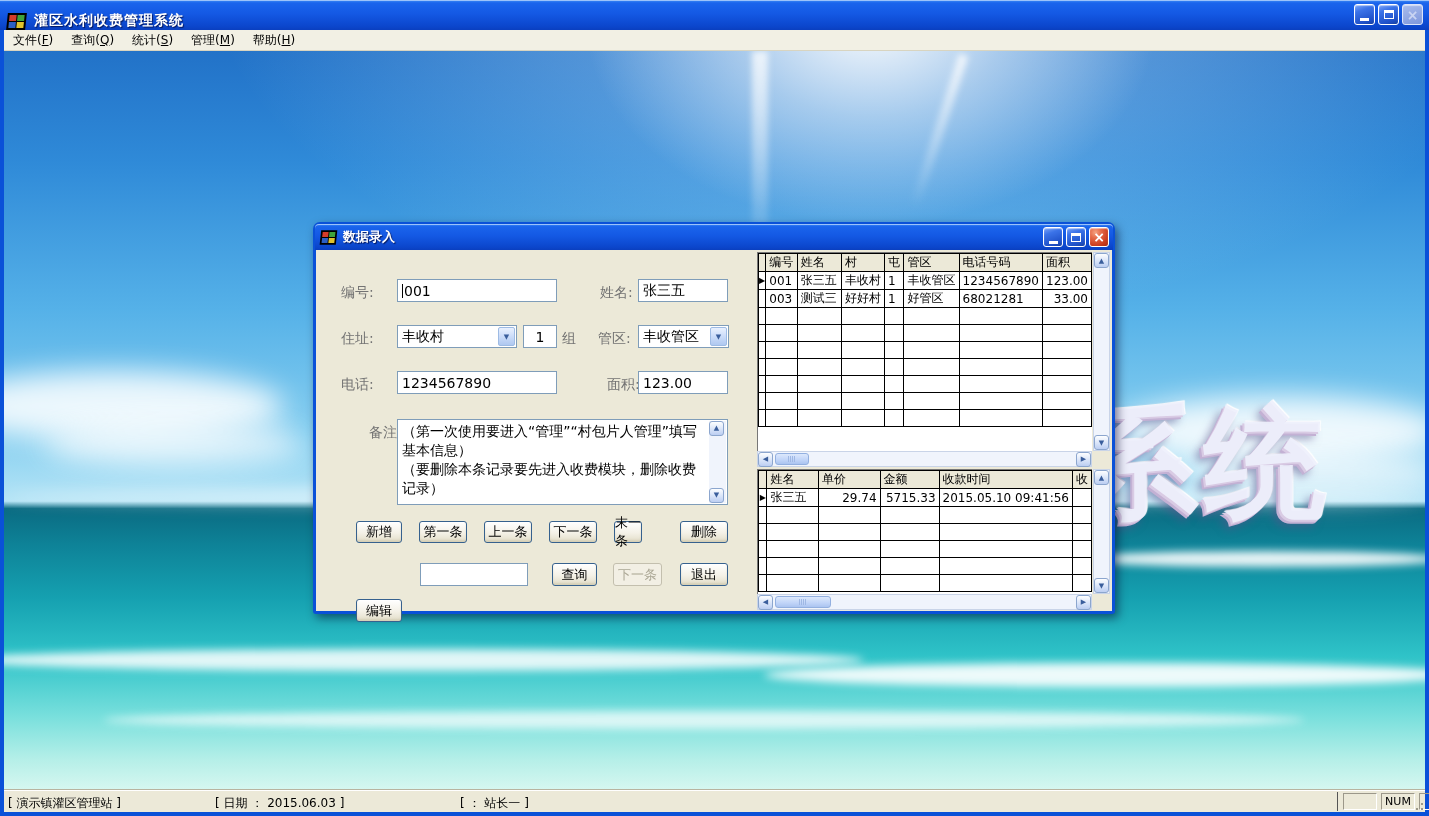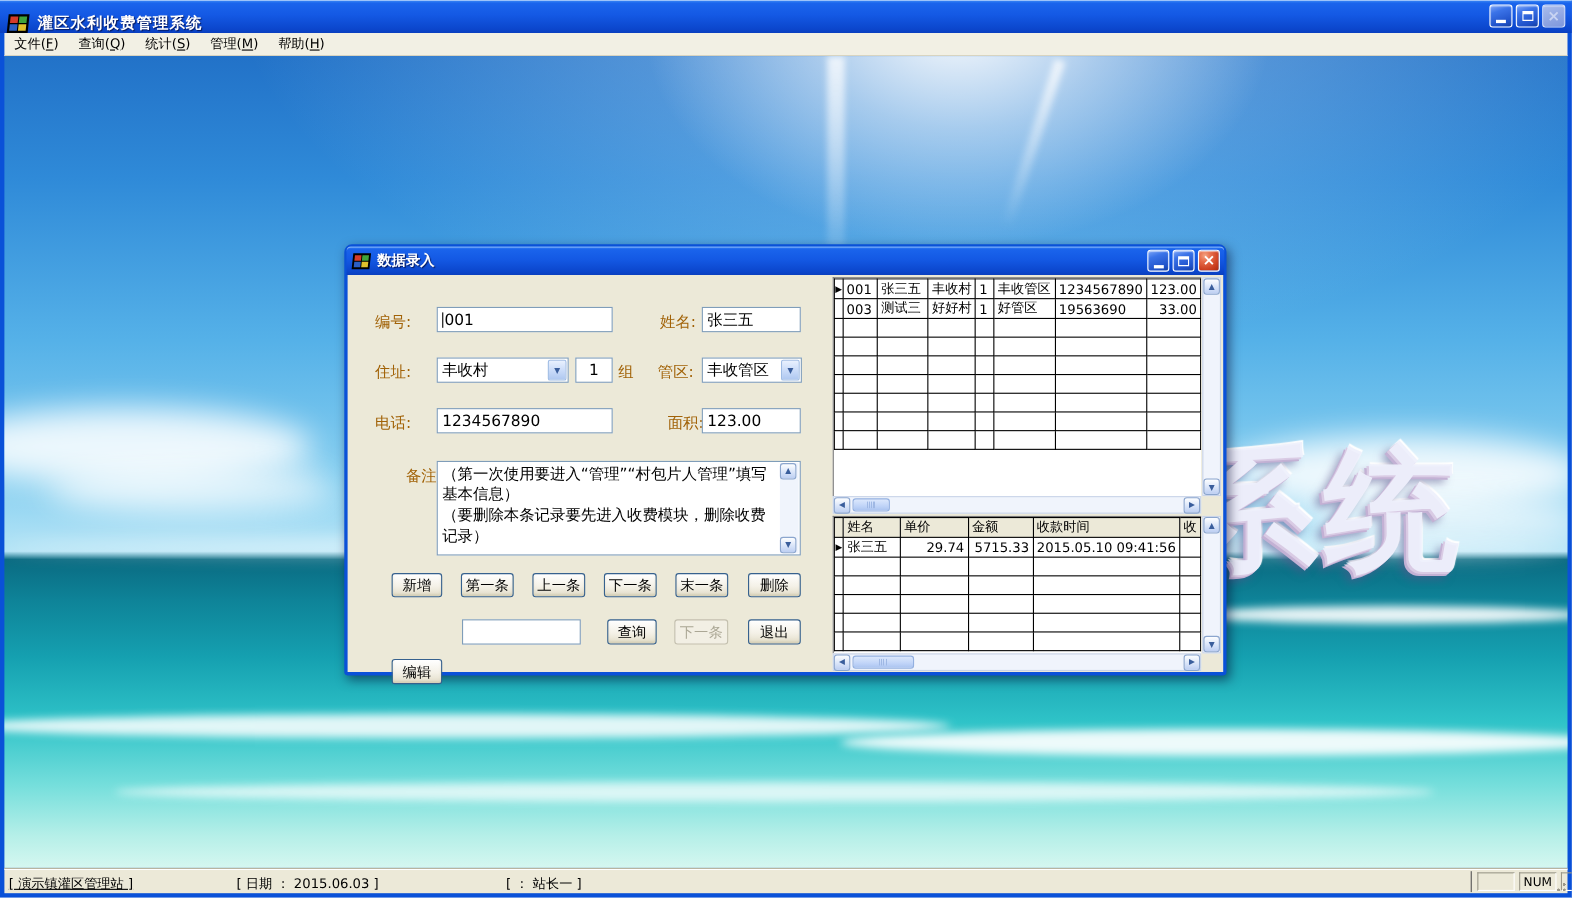--- a/index.html
+++ b/index.html
@@ -54,21 +54,21 @@
     box-shadow:3px 4px 10px rgba(0,0,40,.5); }
   .dlg-titlebar { height:26px; border-radius:4px 4px 0 0; margin:-1px -1px 0 -1px;
     background:linear-gradient(180deg,#3E8DF6 0%,#1A64EC 10%,#1459E4 45%,#0B46CC 88%,#0A3FBF 100%);
     box-shadow:inset 0 1px 0 rgba(255,255,255,.5); display:flex; align-items:center; position:relative; }
   .dlg-titlebar .win-icon { transform:skewX(-6deg) scale(.85); margin:0 5px 0 4px; }
   .dlg-title-text { color:#fff; font-weight:bold; font-size:13px; text-shadow:1px 1px 1px rgba(0,0,40,.7); }
   .dlg-caps { position:absolute; right:4px; top:3px; display:flex; gap:3px; }
   .dlg-caps .cap-btn { width:20px; height:20px; }
   .dlg-client { position:relative; width:796px; height:360px; }
 
-  .flabel { position:absolute; font-size:14px; color:#a16207; }
+  .flabel { position:absolute; font-size:14px; color:#737373; }
   .input { position:absolute; background:#fff; border:1px solid #7F9DB9; font-size:14px;
     padding:2px 4px; display:flex; align-items:center; overflow:hidden; white-space:nowrap; }
   .caret { display:inline-block; width:1px; height:14px; background:#000; margin-right:1px; }
   .combo { position:absolute; background:#fff; border:1px solid #7F9DB9; font-size:14px;
     display:flex; align-items:center; padding-left:4px; overflow:hidden; }
   .combo-btn { position:absolute; right:1px; top:1px; bottom:1px; width:17px; border-radius:2px;
     background:linear-gradient(180deg,#E9F1FE 0%,#CBDCF9 50%,#AFC8F0 100%); border:1px solid #9EBBE4;
     display:flex; align-items:center; justify-content:center; font-size:7px; color:#3A5E9C; }
   .remark { position:absolute; background:#fff; border:1px solid #7F9DB9; font-size:14px; line-height:19px;
     padding:2px 20px 2px 4px; white-space:pre-wrap; overflow:hidden; }
@@ -232,21 +232,21 @@
           <span class="ta-scroll">
             <span class="sb-btn">▲</span>
             <span class="sb-btn">▼</span>
           </span>
         </div>
 
         <div class="btn" style="left:40px;top:271px;width:46px;height:22px;">新增</div>
         <div class="btn" style="left:103px;top:271px;width:48px;height:22px;">第一条</div>
         <div class="btn" style="left:168px;top:271px;width:48px;height:22px;">上一条</div>
         <div class="btn" style="left:233px;top:271px;width:48px;height:22px;">下一条</div>
-        <div class="btn" style="left:298px;top:271px;width:48px;height:22px;">末一条</div>
+        <div class="btn" style="left:298px;top:271px;width:28px;height:22px;">末一条</div>
         <div class="btn" style="left:364px;top:271px;width:48px;height:22px;">删除</div>
 
         <div class="btn" style="left:40px;top:313px;width:46px;height:23px;margin-top:36px;">编辑</div>
         <div class="input" style="left:104px;top:313px;width:108px;height:23px;">
             <span></span>
           </div>
         <div class="btn" style="left:236px;top:313px;width:45px;height:23px;">查询</div>
         <div class="btn disabled" style="left:297px;top:313px;width:49px;height:23px;">下一条</div>
         <div class="btn" style="left:364px;top:313px;width:48px;height:23px;">退出</div>
 
@@ -257,37 +257,47 @@
                 <col style="width: 36px;">
                 <col style="width: 55px;">
                 <col style="width: 39px;">
                 <col style="width: 23px;">
                 <col style="width: 57px;">
                 <col style="width: 76px;">
                 <col style="width: 40px;">
               </colgroup>
               <tbody>
                 <tr>
+                  <th class="sel"></th>
+                  <th>编号</th>
+                  <th>姓名</th>
+                  <th>村</th>
+                  <th>屯</th>
+                  <th>管区</th>
+                  <th>电话号码</th>
+                  <th>面积</th>
+                </tr>
+                <tr>
                   <td class="sel">▶</td>
                   <td>001</td>
                   <td>张三五</td>
                   <td>丰收村</td>
                   <td>1</td>
                   <td>丰收管区</td>
                   <td>1234567890</td>
                   <td>123.00</td>
                 </tr>
                 <tr>
                   <td class="sel"></td>
                   <td>003</td>
                   <td>测试三</td>
                   <td>好好村</td>
                   <td>1</td>
                   <td>好管区</td>
-                  <td>19563690</td>
+                  <td>68021281</td>
                   <td>33.00</td>
                 </tr>
                 <tr>
                   <td class="sel"></td>
                   <td></td>
                   <td></td>
                   <td></td>
                   <td></td>
                   <td></td>
                   <td></td>
@@ -448,21 +458,21 @@
               <i></i>
             </span>
           <span class="sb-btn" style="margin-left:auto;">▶</span>
         </div>
 
       </div>
     </div>
   </div>
 
   <div class="statusbar">
-    <span class="sb-text" style="left:4px;text-decoration:underline;">[ 演示镇灌区管理站 ]</span>
+    <span class="sb-text" style="left:4px;">[ 演示镇灌区管理站 ]</span>
     <span class="sb-text" style="left:211px;">[ 日期 ： 2015.06.03 ]</span>
     <span class="sb-text" style="left:456px;">[ ： 站长一 ]</span>
     <span class="sb-sep"></span>
     <span class="sb-box" style="left:1339px;"></span>
     <span class="sb-box" style="left:1377px;">NUM</span>
     <span class="sb-box" style="left:1415px;"></span>
     <span class="grip"></span>
   </div>
 
 </div>

